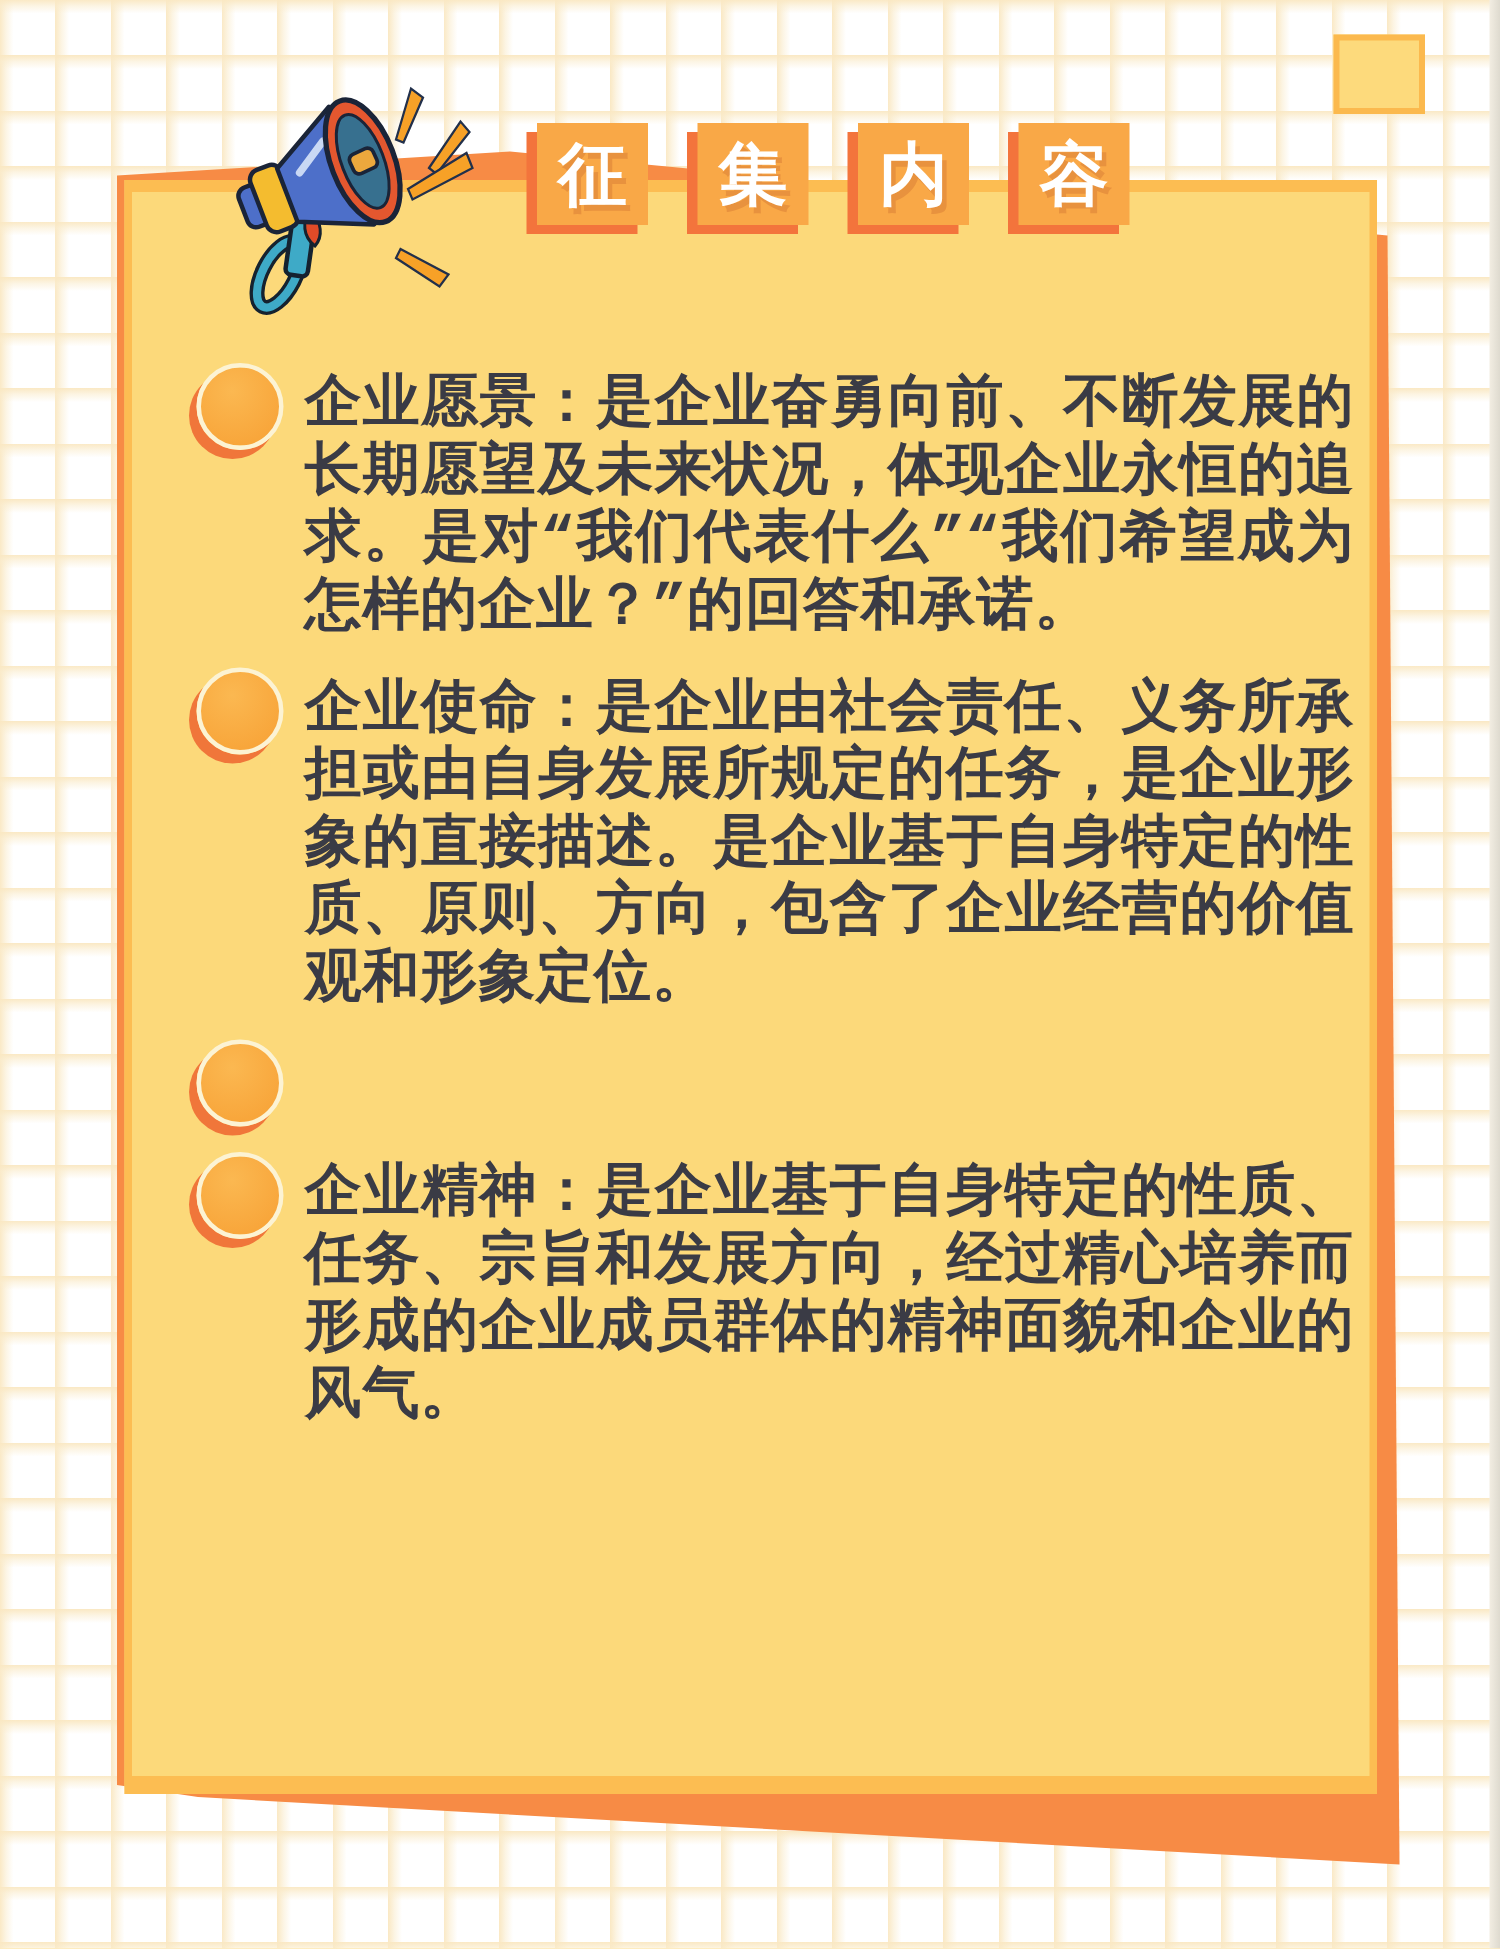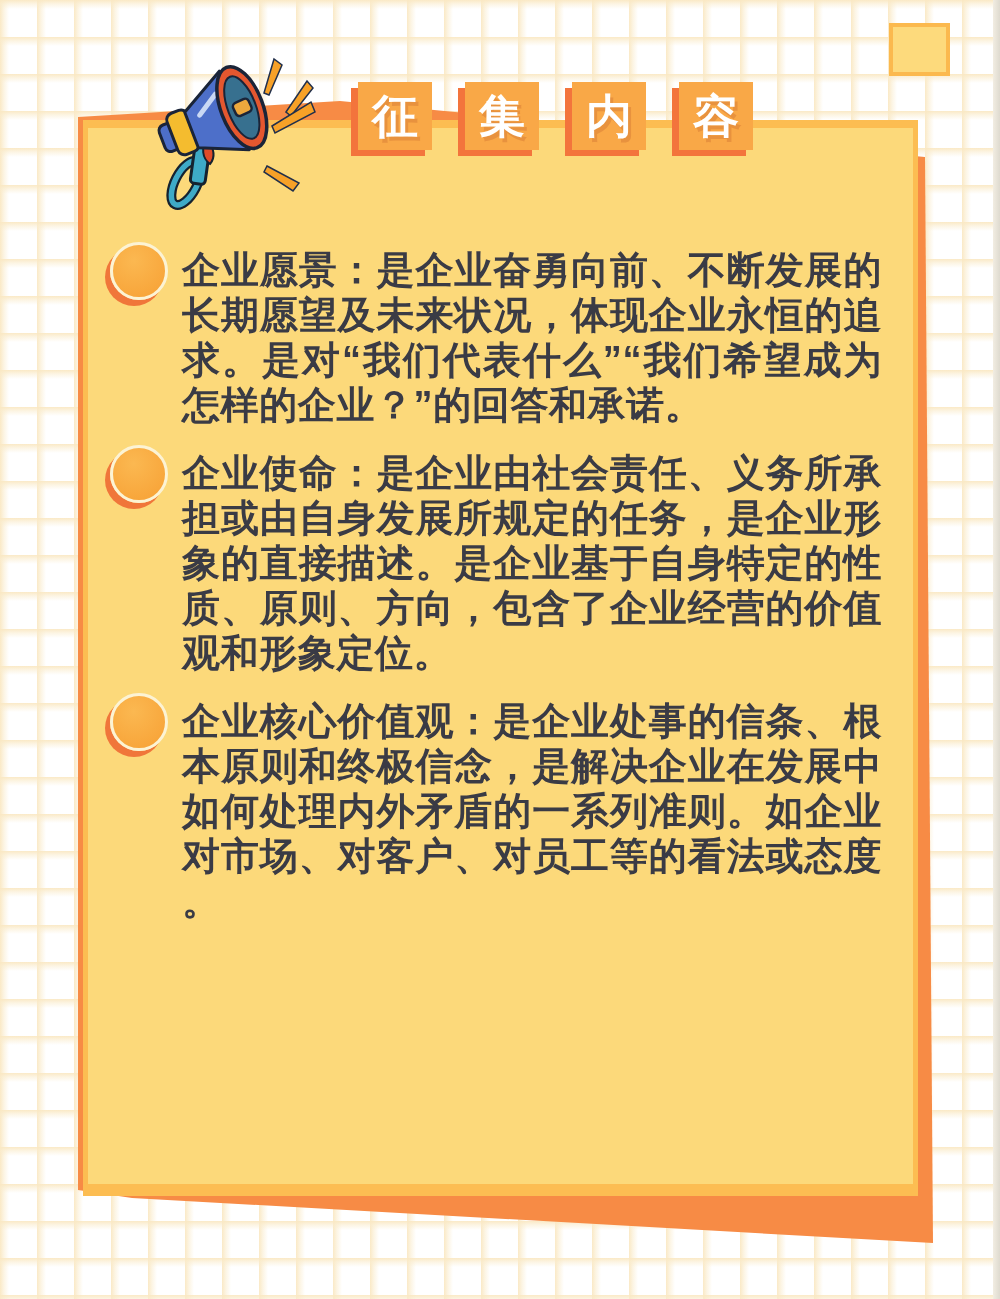--- a/index.html
+++ b/index.html
@@ -51,21 +51,21 @@
   .megaphone{position:absolute;left:155px;top:56px;z-index:6;}
   
   .corner-square{
     position:absolute;left:889px;top:23px;width:61px;height:53px;
     box-sizing:border-box;
     background:#FDDA7C;border:4px solid #FBB94E;z-index:1;
   }
   
   .content{
     position:absolute;left:88px;top:128px;width:856px;z-index:4;
-    padding:120px 0 0 22px;box-sizing:border-box;
+    padding:120px 0 0 43px;box-sizing:border-box;font-family:Liberation Mono, monospace;
   }
   .item{display:flex;align-items:flex-start;margin-bottom:23px;}
   .bullet{
     flex:0 0 auto;
     width:52px;height:52px;border-radius:50%;
     background:radial-gradient(circle at 40% 30%,#FBB851,#F8A63B 75%);
     border:3px solid #FCF3D4;
     box-shadow:-5px 6px 0 0 #F0763A;
     margin:-6px 14px 0 0;
   }
@@ -130,15 +130,18 @@
   <div class="item">
     <span class="bullet"></span>
     <p class="item-text">企业愿景：是企业奋勇向前、不断发展的长期愿望及未来状况，体现企业永恒的追求。是对“我们代表什么”“我们希望成为怎样的企业？”的回答和承诺。</p>
   </div>
   <div class="item">
     <span class="bullet"></span>
     <p class="item-text">企业使命：是企业由社会责任、义务所承担或由自身发展所规定的任务，是企业形象的直接描述。是企业基于自身特定的性质、原则、方向，包含了企业经营的价值观和形象定位。</p>
   </div>
   <div class="item">
     <span class="bullet"></span>
-    <p class="item-text">企业核心价值观：是企业处事的信条、根本原则和终极信念，是解决企业在发展中如何处理内外矛盾的一系列准则。如企业对市场、对客户、对员工等的看法或态度。</p>
+  </div>
+  <div class="item">
+    <span class="bullet"></span>
+    <p class="item-text">企业精神：是企业基于自身特定的性质、任务、宗旨和发展方向，经过精心培养而形成的企业成员群体的精神面貌和企业的风气。</p>
   </div>
 </div>
 
 </body></html>

